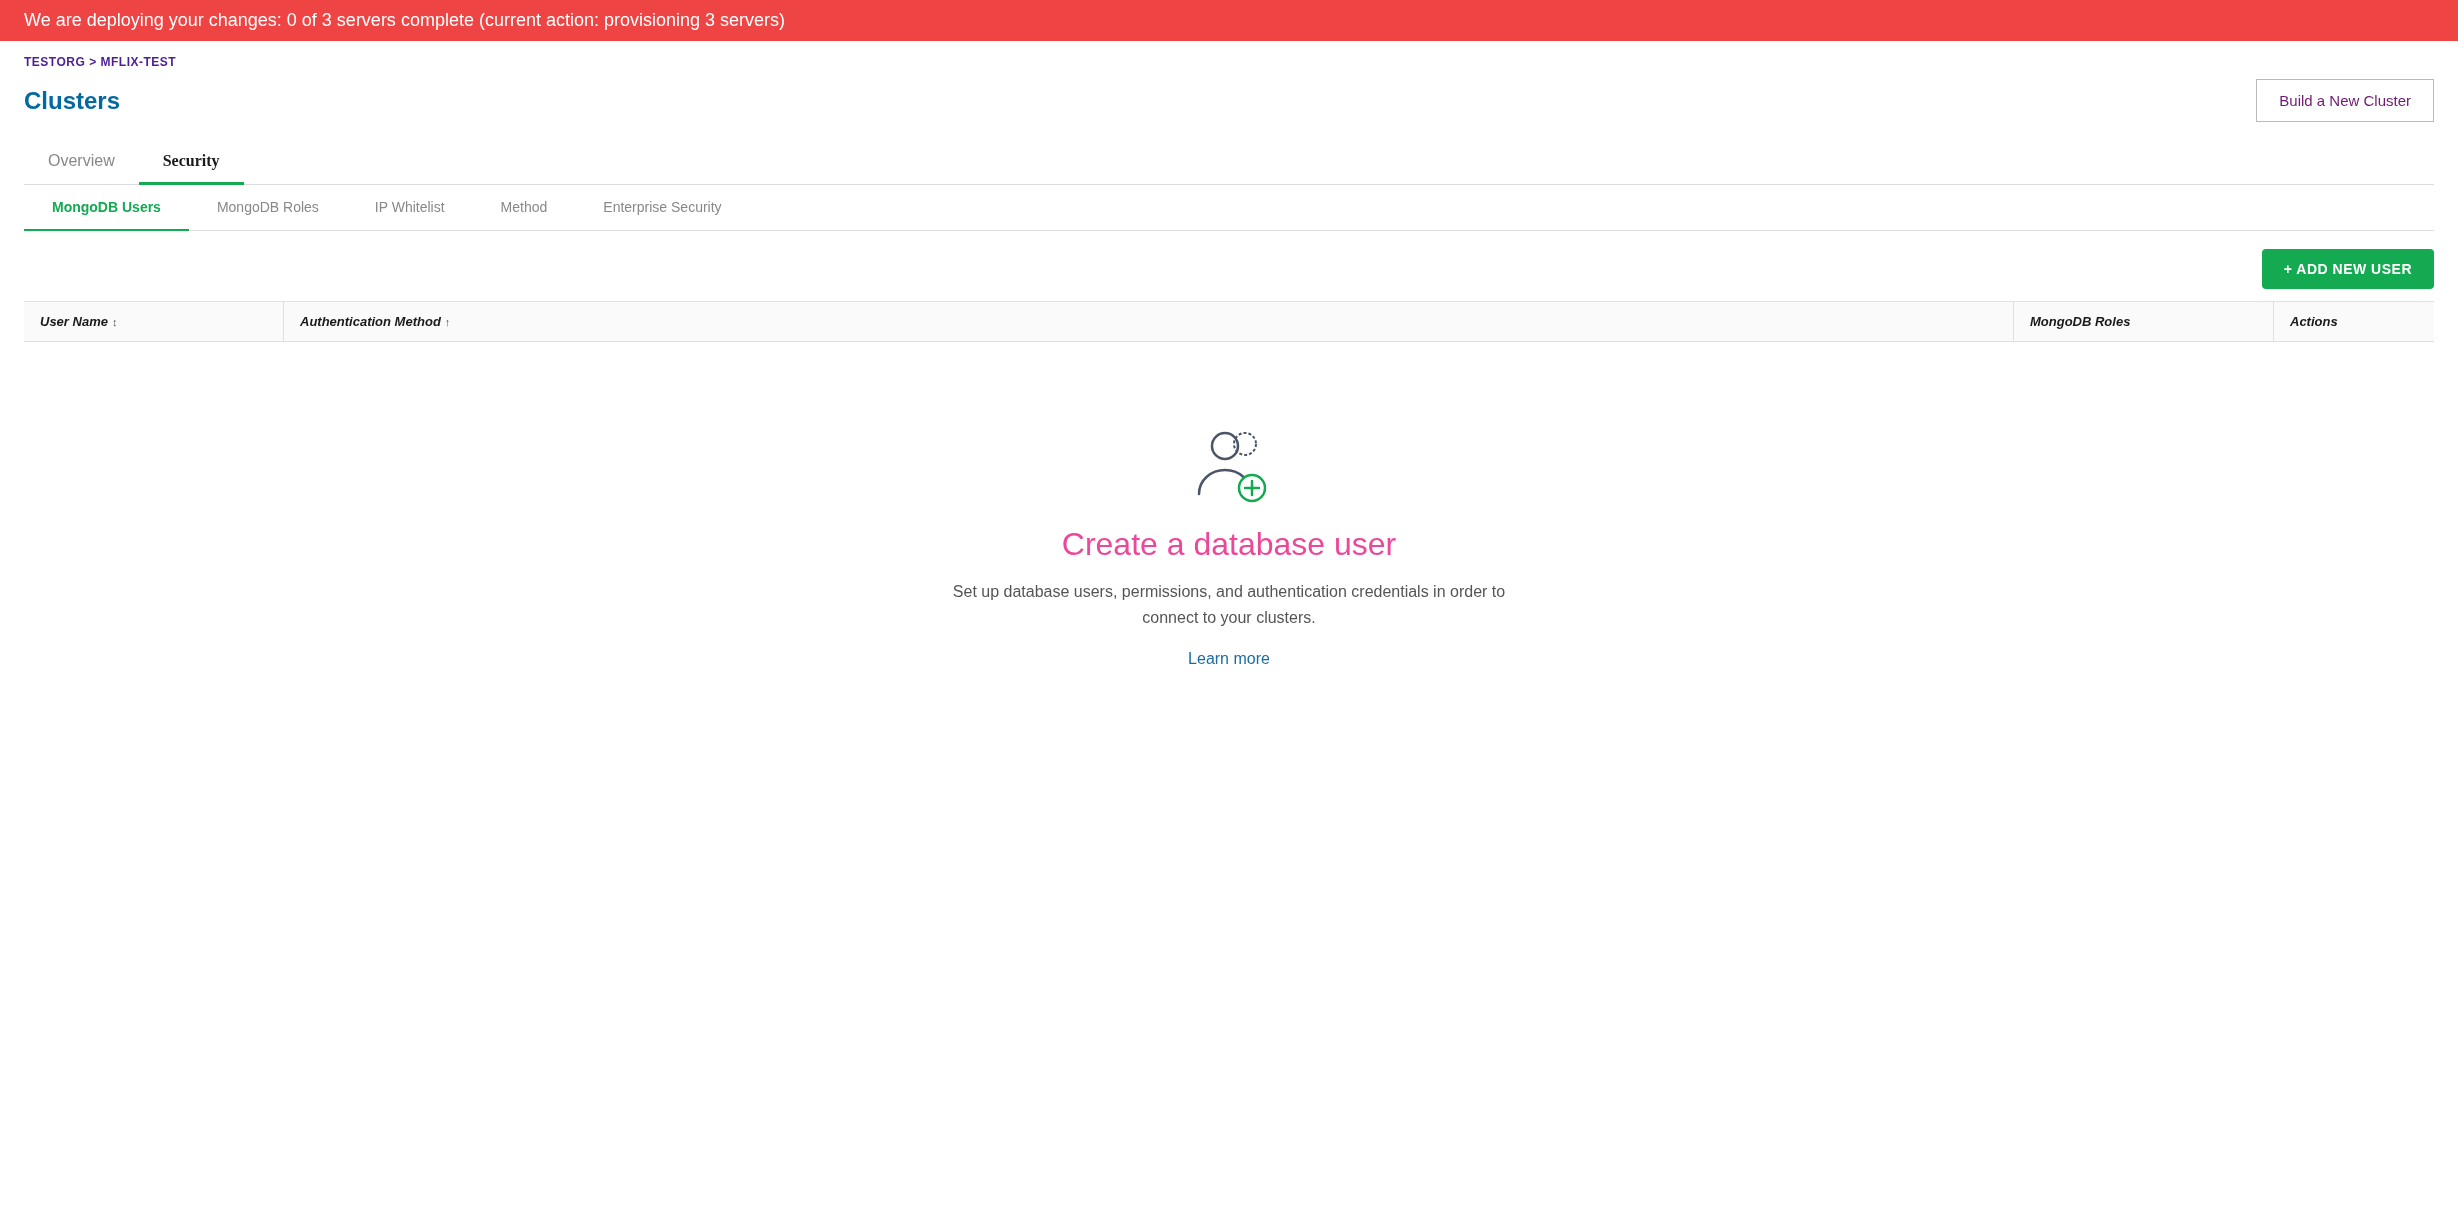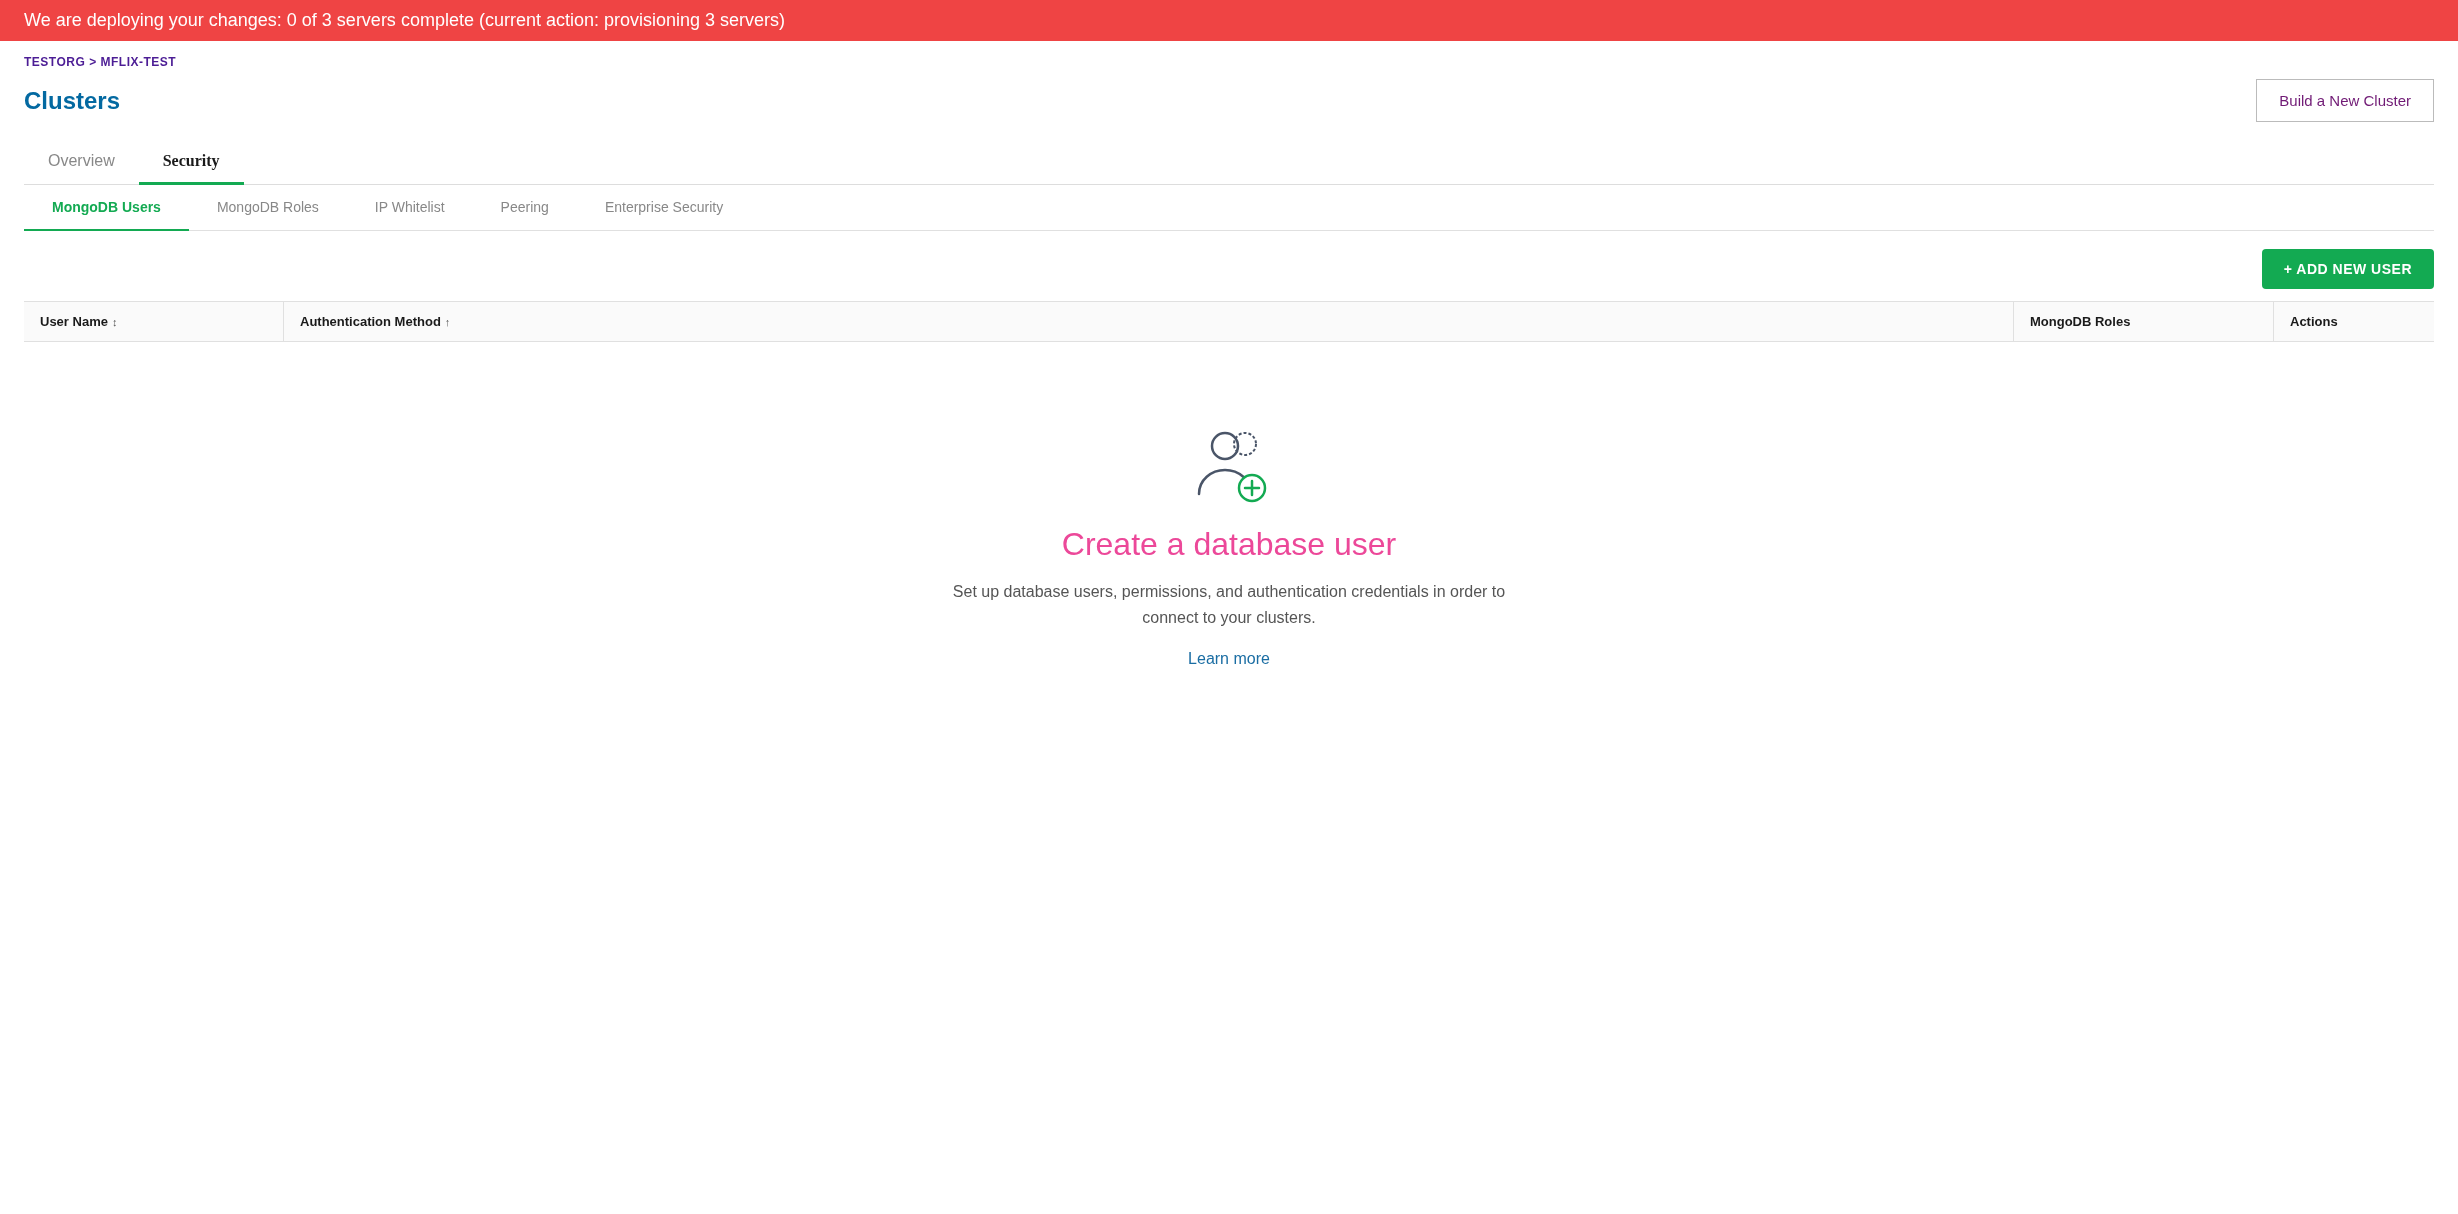--- a/index.html
+++ b/index.html
@@ -122,20 +122,21 @@
       border-top: 1px solid #e0e0e0;
       border-bottom: 1px solid #e0e0e0;
       background: #fafafa;
     }
     .table-header-cell {
       padding: 12px 16px;
       font-size: 13px;
       font-weight: 700;
       color: #1a1a1a;
       border-right: 1px solid #e0e0e0;
+      font-style: italic;
     }
     .table-header-cell:last-child {
       border-right: none;
     }
     .sort-icon {
       margin-left: 4px;
       font-size: 11px;
       color: #555;
     }
 
@@ -194,21 +195,21 @@
 
   <div class="top-tabs">
     <a class="top-tab">Overview</a>
     <a class="top-tab active">Security</a>
   </div>
 
   <div class="sub-tabs">
     <a class="sub-tab active">MongoDB Users</a>
     <a class="sub-tab">MongoDB Roles</a>
     <a class="sub-tab">IP Whitelist</a>
-    <a class="sub-tab">Peering</a>
+    <a class="sub-tab">Method</a>
     <a class="sub-tab">Enterprise Security</a>
   </div>
 
   <div class="action-bar">
     <button class="add-user-btn">+ ADD NEW USER</button>
   </div>
 
   <div class="table-header">
     <div class="table-header-cell">
       <span>User Name</span><span class="sort-icon">↕</span>

